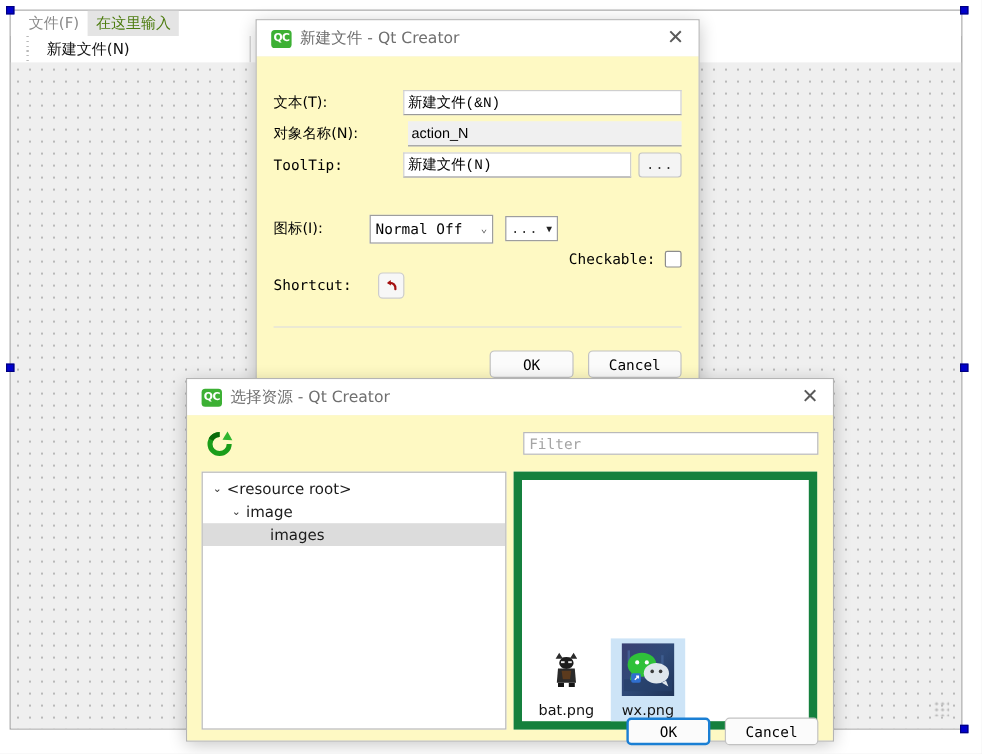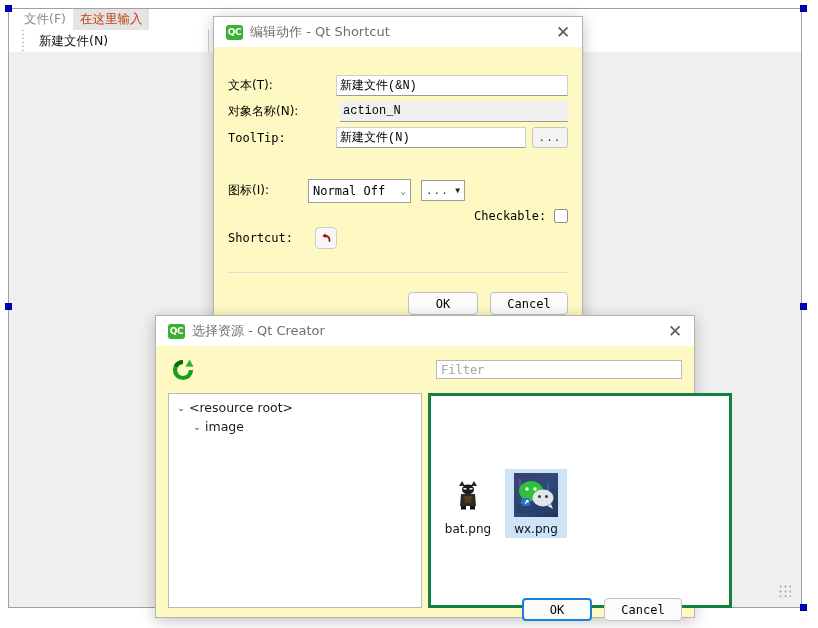--- a/index.html
+++ b/index.html
@@ -17,21 +17,21 @@
   }
   #menubar{
     position:absolute;left:0;top:0;right:0;height:21px;
     background:#ffffff;display:flex;align-items:center;
     padding-left:8px;box-sizing:border-box;
   }
   .menu-item{
     font-size:12.5px;color:#8a8a8a;padding:2px 7px;white-space:nowrap;
     font-family:"DejaVu Sans","Liberation Sans",sans-serif;
   }
-  .menu-item.placeholder{background:#e4e4e4;color:#c2410c;}
+  .menu-item.placeholder{background:#e4e4e4;color:#4d7c0f;}
   #menu-popup{
     position:absolute;left:8px;top:21px;width:192px;height:22px;
     background:#ffffff;border-right:1px solid #cfcfcf;
     display:flex;align-items:center;box-sizing:border-box;
   }
   #menu-popup .gutter{
     width:12px;height:100%;
     background-image:repeating-linear-gradient(to bottom,#b8b8b8 0 1px,transparent 1px 4px);
     background-position:5px 0;background-repeat:repeat-y;background-size:2px 100%;
   }
@@ -74,21 +74,21 @@
   
   #dlg-edit-action{left:213px;top:16px;width:370px;height:306px;}
   .form-row{position:absolute;left:14px;right:14px;height:21px;display:flex;align-items:center;}
   .f-label{width:80px;flex:0 0 80px;font-size:12px;color:#000;white-space:nowrap;
            font-family:"DejaVu Sans Mono","Liberation Mono",monospace;}
   .f-label.cjk{font-family:"DejaVu Sans","Liberation Sans",sans-serif;font-size:12px;}
   .lineedit{height:21px;background:#ffffff;border:1px solid #cfcfcf;
             border-bottom-color:#9a9a9a;box-sizing:border-box;
             display:flex;align-items:center;padding:0 3px;
             font-size:12px;color:#000;overflow:hidden;white-space:nowrap;
-            font-family:Liberation Mono, monospace;}
+            font-family:Liberation Sans, sans-serif;}
   .lineedit.cjkval{font-family:Liberation Mono, monospace;margin-left:28px;}
   .lineedit.ph{color:#a8a8a8;}
   .dotbtn{width:36px;height:21px;margin-left:6px;flex:0 0 auto;background:#f4f4f4;
           border:1px solid #c4c4c4;border-radius:3px;box-sizing:border-box;
           display:flex;align-items:center;justify-content:center;
           font-size:11px;color:#333;letter-spacing:1px;
           font-family:"DejaVu Sans Mono",monospace;}
   .resetbtn{width:22px;height:22px;margin-left:7px;flex:0 0 auto;background:#f7f7f7;
             border:1px solid #cdcdcd;border-radius:4px;box-sizing:border-box;
             display:flex;align-items:center;justify-content:center;}
@@ -119,23 +119,23 @@
                 background:#fff;border:1px solid #b9b9b9;box-sizing:border-box;
                 display:flex;align-items:center;padding:0 4px;font-size:12px;
                 color:#a4a4a4;font-family:"DejaVu Sans Mono","Liberation Mono",monospace;}
   #tree-panel{position:absolute;left:12px;top:47px;width:254px;height:215px;
               background:#fff;border:1px solid #b9b9b9;box-sizing:border-box;
               padding-top:4px;overflow:hidden;}
   .tree-node{height:19px;display:flex;align-items:center;font-size:12.5px;color:#1b1b1b;
              font-family:"DejaVu Sans","Liberation Sans",sans-serif;white-space:nowrap;}
   .tree-node .tw{width:16px;flex:0 0 16px;text-align:center;font-size:9px;color:#3a3a3a;}
   .tree-node.sel{background:#dcdcdc;}
-  #file-panel{position:absolute;left:272px;top:47px;width:304px;height:215px;
-              background:#fff;border:3px solid #15803d;box-sizing:border-box;
-              padding:6px 0 0 6px;display:flex;gap:6px;align-items:center;}
+  #file-panel{position:absolute;left:272px;top:47px;width:253px;height:215px;
+              background:#fff;border:7px solid #15803d;box-sizing:border-box;
+              padding:6px 0 0 6px;display:flex;gap:6px;align-items:flex-end;}
   .file-item{width:62px;display:flex;flex-direction:column;align-items:center;
              padding:3px 2px 2px;box-sizing:border-box;}
   .file-item.sel{background:#cde4f7;}
   .file-name{margin-top:4px;font-size:12px;color:#111;white-space:nowrap;
              font-family:"DejaVu Sans","Liberation Sans",sans-serif;}
   .thumb{width:46px;height:46px;display:flex;align-items:center;justify-content:center;}
 </style>
 </head>
 <body>
 
@@ -158,21 +158,21 @@
 
 <div class="handle" style="left:5px;top:5px;"></div>
 <div class="handle" style="left:800px;top:5px;"></div>
 <div class="handle" style="left:5px;top:303px;"></div>
 <div class="handle" style="left:800px;top:303px;"></div>
 <div class="handle" style="left:800px;top:604px;"></div>
 
 <div id="dlg-edit-action" class="dialog">
   <div class="titlebar">
     <div class="qc-logo">QC</div>
-    <div class="title-text">编辑动作 - Qt Shortcut</div>
+    <div class="title-text">新建文件 - Qt Creator</div>
     <div class="close-x">✕</div>
   </div>
 
   <div class="dlg-body">
 
     <div class="form-row" style="top:28px;">
       <div class="f-label cjk">文本(T):</div>
       <div class="lineedit cjkval" style="flex:1;">新建文件(&amp;N)</div>
     </div>
 
@@ -244,20 +244,24 @@
     <div id="filter-input">Filter</div>
 
     <div id="tree-panel">
       <div class="tree-node" style="padding-left:4px;">
         <span class="tw">⌄</span>
         <span>&lt;resource root&gt;</span>
       </div>
       <div class="tree-node" style="padding-left:20px;">
         <span class="tw">⌄</span>
         <span>image</span>
+      </div>
+      <div class="tree-node sel" style="padding-left:40px;">
+        <span class="tw"></span>
+        <span>images</span>
       </div>
     </div>
 
     <div id="file-panel">
 
       <div class="file-item">
         <div class="thumb">
           <svg width="26" height="32" viewBox="0 0 26 32">
             <path d="M4 7 L7 2 L9.5 6 L16.5 6 L19 2 L22 7 Z" fill="#2b2b2b"></path>
             <ellipse cx="13" cy="10.5" rx="6" ry="5" fill="#1c1c1c"></ellipse>

